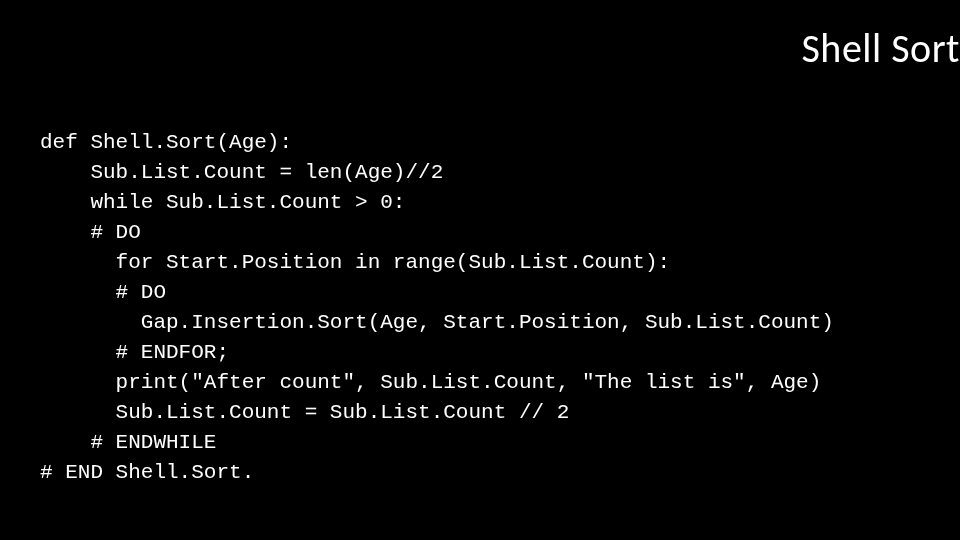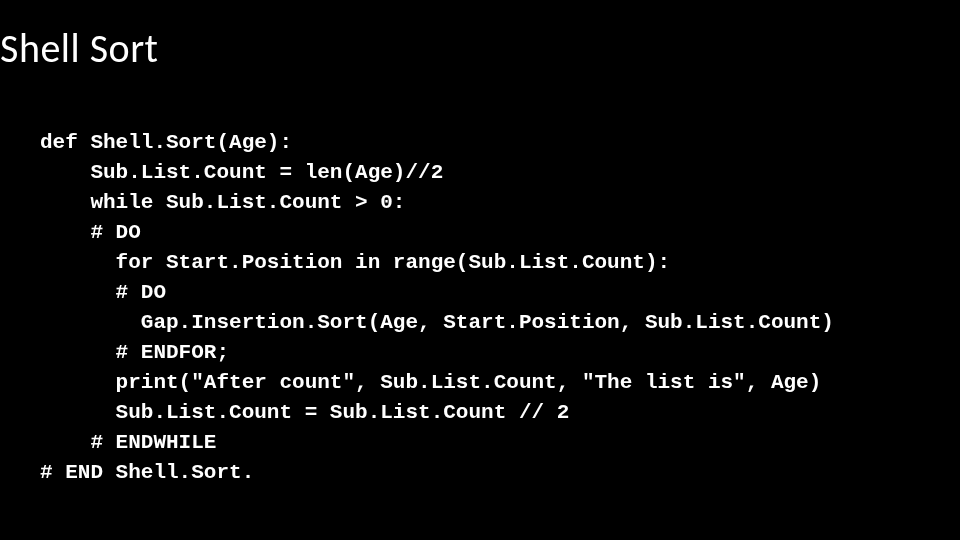--- a/index.html
+++ b/index.html
@@ -14,37 +14,36 @@
     width: 960px;
     height: 540px;
     position: relative;
     box-sizing: border-box;
   }
   .title {
     position: absolute;
     top: 24px;
     left: 0;
     width: 100%;
-    text-align: left;
+    text-align: right;
     font-family: Calibri, "Segoe UI", Arial, sans-serif;
     font-size: 40px;
     font-weight: 400;
     color: #ffffff;
     letter-spacing: 0.5px;
   }
   .code-block {
     position: absolute;
     top: 128px;
     left: 40px;
     font-family: "Courier New", Courier, monospace;
     font-size: 21px;
     line-height: 30px;
     color: #ffffff;
     white-space: pre;
-    font-weight: bold;
   }
 </style>
 </head>
 <body>
 
 <div class="slide">
   <div class="title">Shell Sort</div>
   <div class="code-block">def Shell.Sort(Age):
     Sub.List.Count = len(Age)//2
     while Sub.List.Count &gt; 0:

